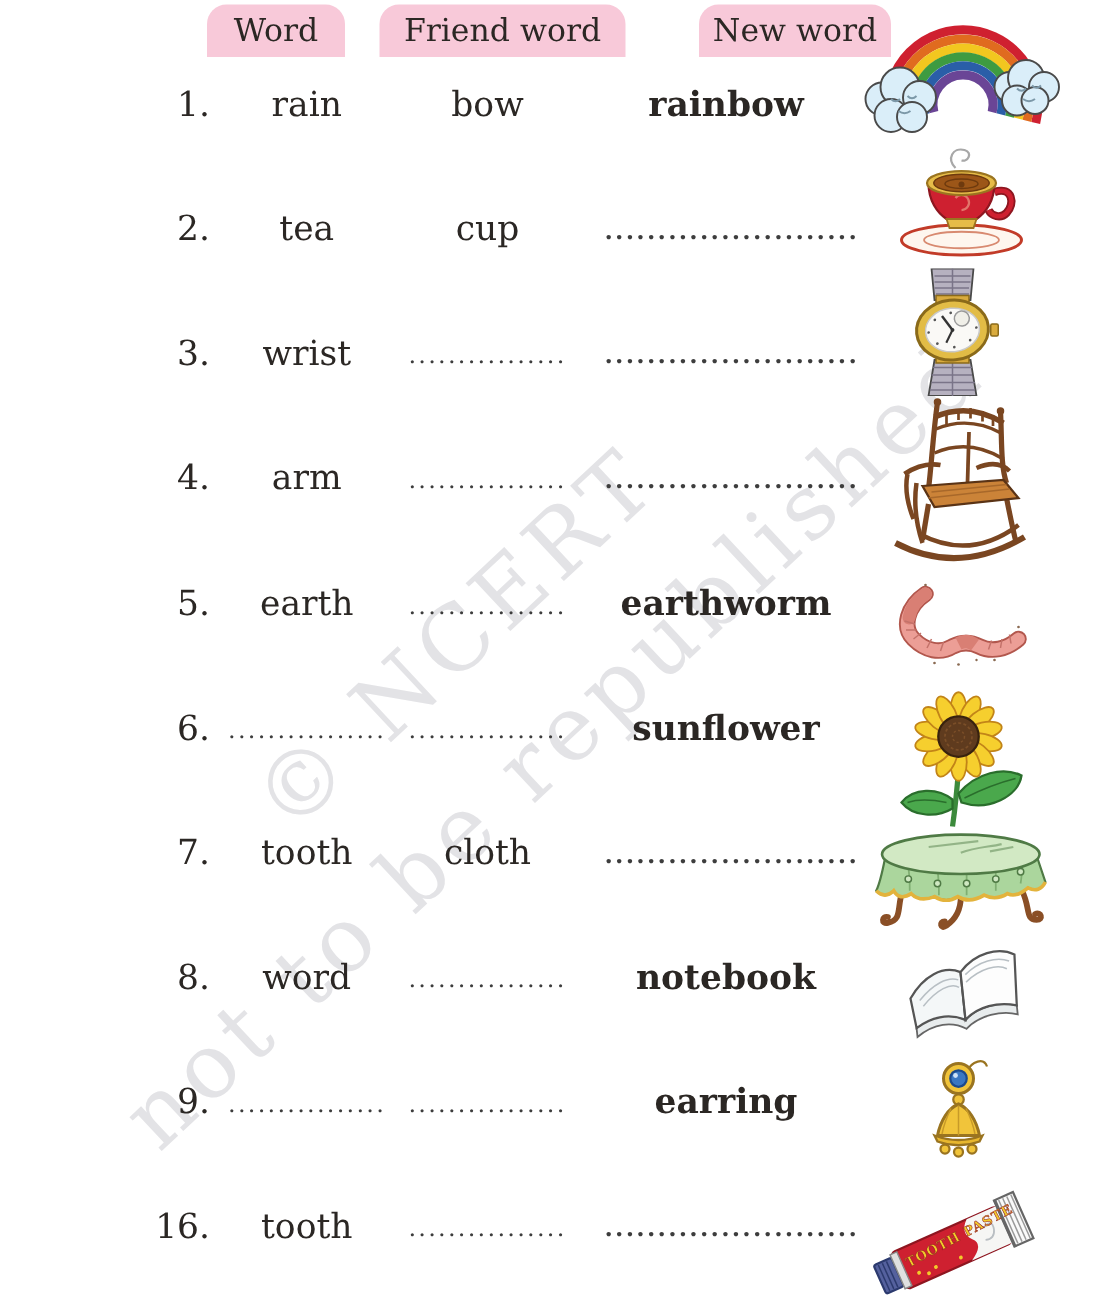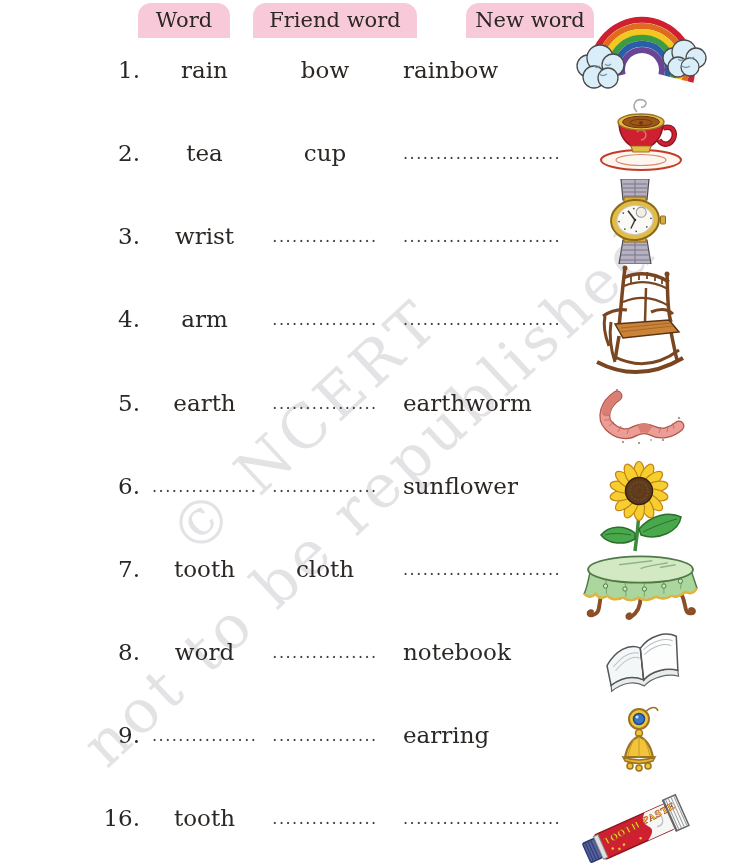--- a/index.html
+++ b/index.html
@@ -20,21 +20,21 @@
   .hdr-word{left:138px;width:92px;}
   .hdr-friend{left:253px;width:164px;}
   .hdr-new{left:418px;width:128px;margin-left:48px;}
 
   
   .row{position:absolute;left:0;width:575px;height:32px;z-index:2;}
   .cell{position:absolute;top:0;height:32px;line-height:32px;font-size:23px;}
   .c-num{left:80px;width:60px;text-align:right;}
   .c-word{left:152px;width:105px;text-align:center;}
   .c-friend{left:252px;width:146px;text-align:center;}
-  .c-new{left:403px;width:162px;}
+  .c-new{left:403px;width:162px;text-align:center;font-weight:bold;}
   .dots{font-size:16px;letter-spacing:1.5px;line-height:34px;color:#3d3d3d;}
 
   
   .art{position:absolute;z-index:2;}
   .art svg{display:block;}
 </style>
 </head>
 <body>
 
 <div id="page">

